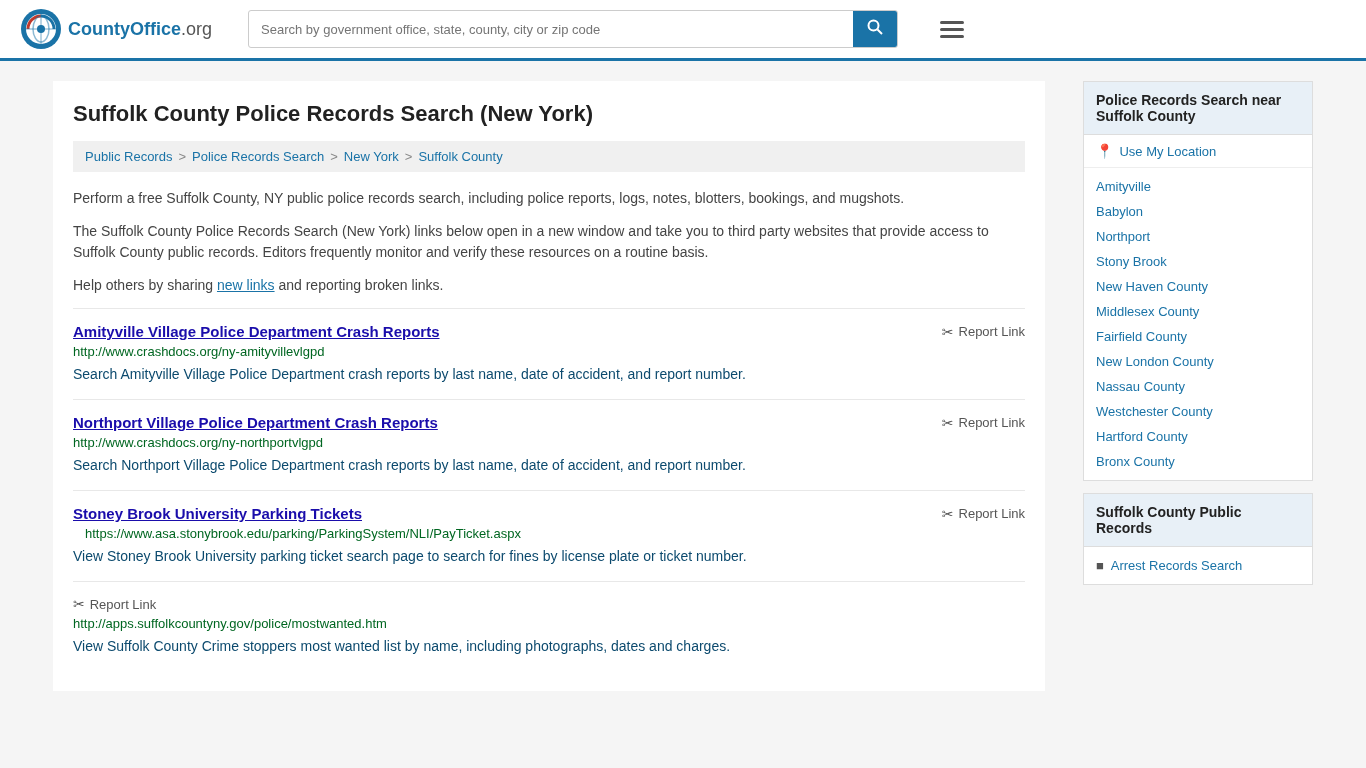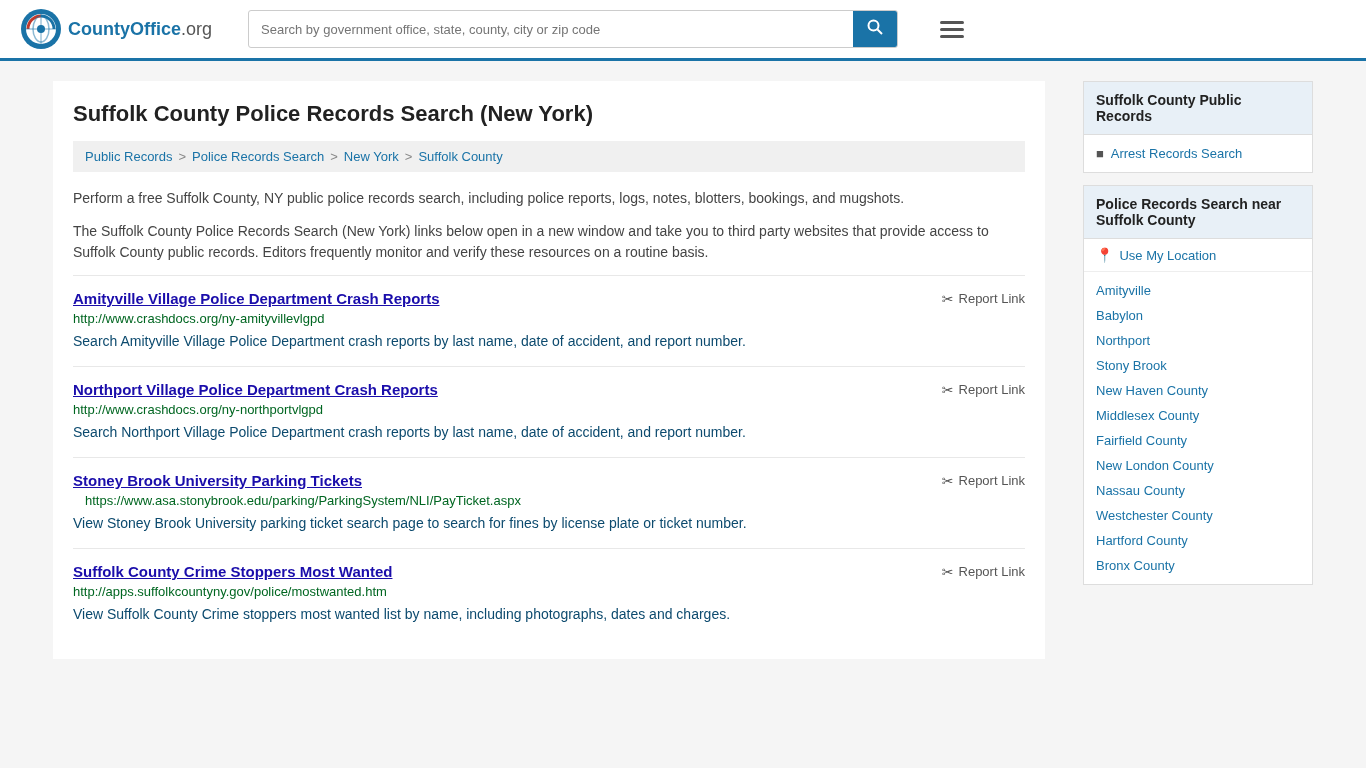--- a/index.html
+++ b/index.html
@@ -251,20 +251,23 @@
       <span class="sep">&gt;</span>
       <a href="#">Police Records Search</a>
       <span class="sep">&gt;</span>
       <a href="#">New York</a>
       <span class="sep">&gt;</span>
       <a href="#">Suffolk County</a>
     </div>
 
     <p class="description-para">Perform a free Suffolk County, NY public police records search, including police reports, logs, notes, blotters, bookings, and mugshots.</p>
     <p class="description-para">The Suffolk County Police Records Search (New York) links below open in a new window and take you to third party websites that provide access to Suffolk County public records. Editors frequently monitor and verify these resources on a routine basis.</p>
+    <p class="description-para">
+      <span>Help others by sharing </span><a href="#">new links</a><span> and reporting broken links.</span>
+    </p>
 
     <div class="result-item">
       <div class="result-title-row">
         <a class="result-title" href="#">Amityville Village Police Department Crash Reports</a>
         <button class="report-link-btn">
           <span class="cross-icon">✂</span>
           <span>Report Link</span>
         </button>
       </div>
       <div class="result-url">http://www.crashdocs.org/ny-amityvillevlgpd</div>
@@ -290,43 +293,32 @@
           <span class="cross-icon">✂</span>
           <span>Report Link</span>
         </button>
       </div>
       <div class="result-url" style="color:#006621;font-size:13px;margin-bottom:5px;padding-left:12px;">https://www.asa.stonybrook.edu/parking/ParkingSystem/NLI/PayTicket.aspx</div>
       <div class="result-desc">View Stoney Brook University parking ticket search page to search for fines by license plate or ticket number.</div>
     </div>
 
     <div class="result-item">
       <div class="result-title-row">
-        <a class="result-title" href="#">Suffolk County Crime Stoppers Most Wanted</a>
         <button class="report-link-btn">
           <span class="cross-icon">✂</span>
           <span>Report Link</span>
         </button>
       </div>
       <div class="result-url">http://apps.suffolkcountyny.gov/police/mostwanted.htm</div>
       <div class="result-desc">View Suffolk County Crime stoppers most wanted list by name, including photographs, dates and charges.</div>
     </div>
 
   </div>
 
   <div id="sidebar">
-
-    <div class="sidebar-section">
-      <div class="sidebar-header">Suffolk County Public Records</div>
-      <ul class="sidebar-list">
-        <li>
-          <span style="color:#555;margin-right:4px;">■</span>
-          <a href="#">Arrest Records Search</a>
-        </li>
-      </ul>
-    </div>
 
     <div class="sidebar-section">
       <div class="sidebar-header">Police Records Search near Suffolk County</div>
       <div class="use-location">
         <span class="pin-icon">📍</span>
         <a href="#">Use My Location</a>
       </div>
       <ul class="sidebar-list">
         <li><a href="#">Amityville</a></li>
         <li><a href="#">Babylon</a></li>
@@ -336,15 +328,25 @@
         <li><a href="#">Middlesex County</a></li>
         <li><a href="#">Fairfield County</a></li>
         <li><a href="#">New London County</a></li>
         <li><a href="#">Nassau County</a></li>
         <li><a href="#">Westchester County</a></li>
         <li><a href="#">Hartford County</a></li>
         <li><a href="#">Bronx County</a></li>
       </ul>
     </div>
 
+    <div class="sidebar-section">
+      <div class="sidebar-header">Suffolk County Public Records</div>
+      <ul class="sidebar-list">
+        <li>
+          <span style="color:#555;margin-right:4px;">■</span>
+          <a href="#">Arrest Records Search</a>
+        </li>
+      </ul>
+    </div>
+
   </div>
 
 </div>
 
 </body></html>

